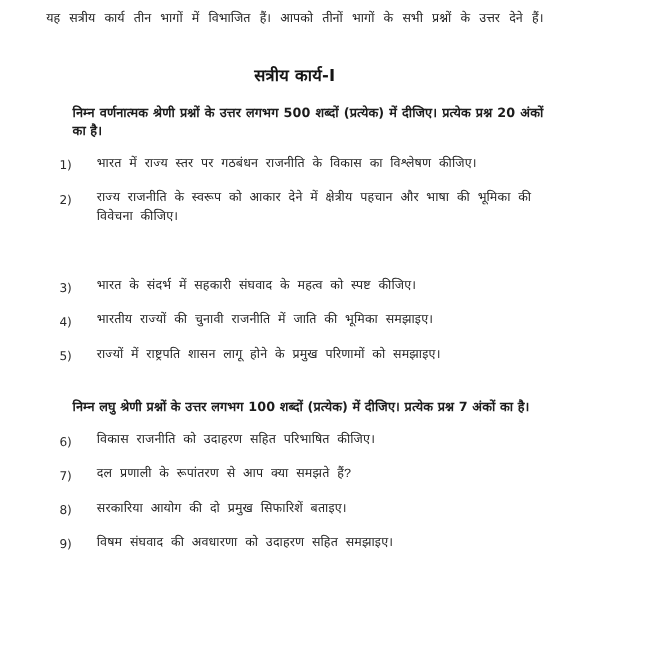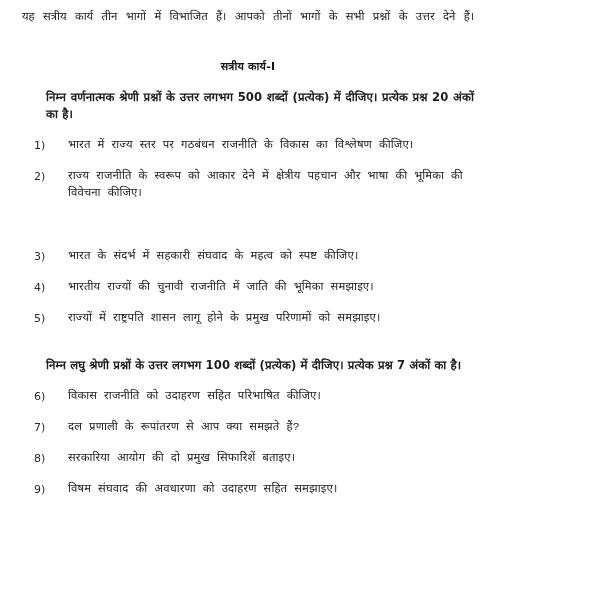--- a/index.html
+++ b/index.html
@@ -16,20 +16,21 @@
     color: #1a1a1a;
     -webkit-font-smoothing: antialiased;
   }
 
   .page {
     position: relative;
     width: 496px;
     height: 600px;
     box-sizing: border-box;
     padding: 2px 22px 0 22px;
+    margin-left: 20px;
   }
 
   
   .para {
     font-family: "DejaVu Sans", "Liberation Sans", sans-serif;
     font-size: 11.6px;
     line-height: 17px;
     font-weight: 700;
     text-align: justify;
     text-justify: inter-word;
@@ -51,21 +52,21 @@
   }
   .intro-line::after {
     content: "";
     display: inline-block;
     width: 100%;
     height: 0;
   }
 
   .section-heading {
     font-family: "DejaVu Sans", "Liberation Sans", sans-serif;
-    font-size: 11px;
+    font-size: 15px;
     font-weight: 700;
     text-align: center;
     margin: 0;
     color: #151515;
     letter-spacing: 0.2px;
   }
 
   
   .para.justify-block {
     text-align: justify;

